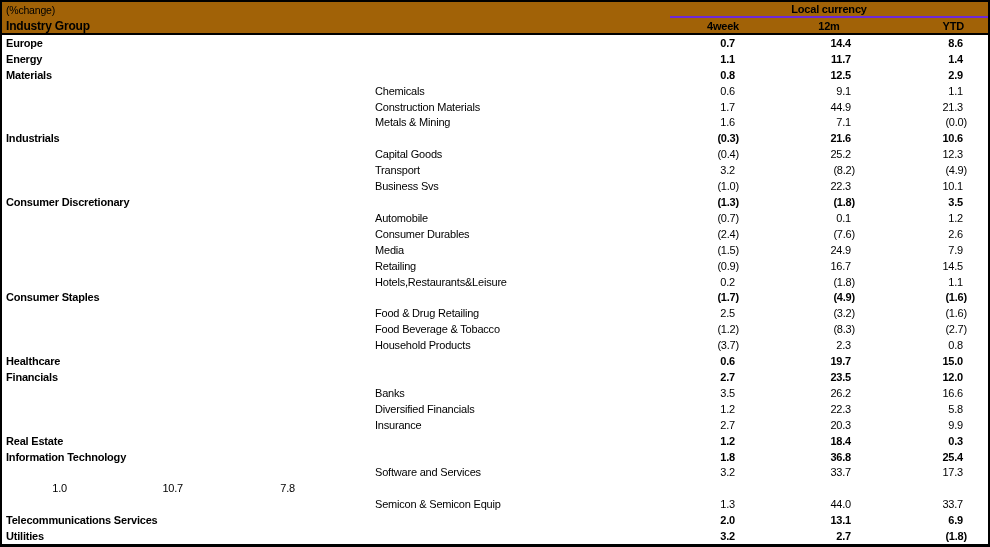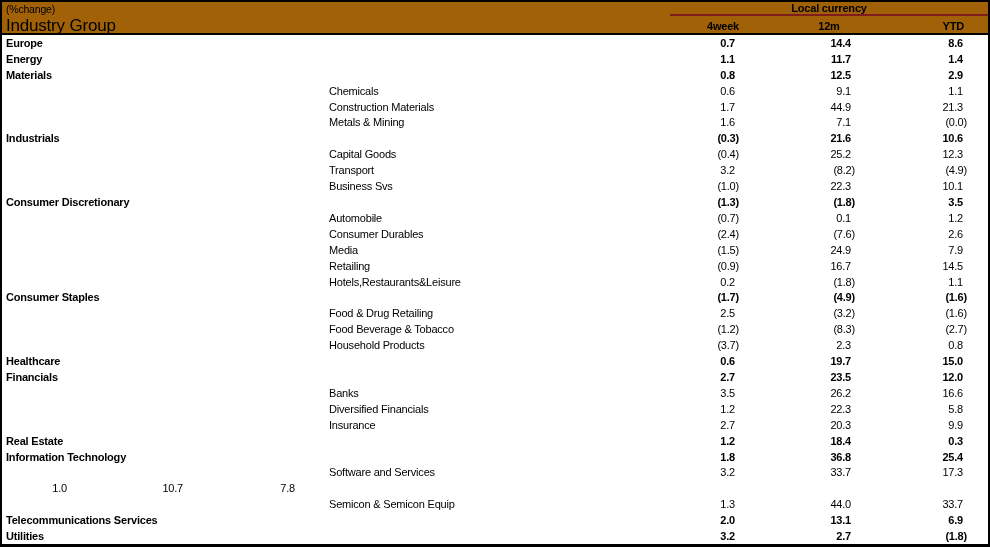--- a/index.html
+++ b/index.html
@@ -27,51 +27,51 @@
     display: flex;
     flex-direction: column;
     height: 33px;
     flex: none;
   }
   .hrow { display: flex; align-items: center; }
   .hrow1 { height: 16px; }
   .hrow2 { flex: 1; }
   .h-left { flex: 1; padding-left: 4px; }
   .pct-label { font-size: 10.5px; letter-spacing: -0.2px; }
-  .ig-label  { font-size: 17px; font-weight: normal; letter-spacing: -0.2px; }
+  .ig-label  { font-size: 12px; font-weight: bold; letter-spacing: -0.2px; }
   .currency-cell {
     width: 318px;
     height: 100%;
     display: flex;
     align-items: center;
     justify-content: center;
     font-size: 11px;
     font-weight: bold;
     letter-spacing: -0.2px;
-    border-bottom: 2px solid #7f1d1d;
+    border-bottom: 2px solid #6d28d9;
     text-align: center;
   }
   .hcol { font-size: 11px; font-weight: bold; letter-spacing: -0.2px; }
   .hc1 { width: 106px; text-align: center; }
   .hc2 { width: 106px; text-align: center; }
   .hc3 { width: 106px; text-align: right; padding-right: 24px; }
 
   
   .tbody { flex: 1; display: flex; flex-direction: column; }
   .row {
     flex: 1;
     display: flex;
     align-items: center;
     font-size: 11px;
     letter-spacing: -0.2px;
     white-space: nowrap;
   }
   .row.bold { font-weight: bold; }
   .label { flex: 1; padding-left: 4px; overflow: hidden; }
-  .label.sub { padding-left: 327px; font-weight: normal; }
+  .label.sub { padding-left: 327px; font-weight: normal; margin-left: 46px; }
   .v { width: 106px; flex: none; text-align: right; }
   .v.c1 { padding-right: 37px; }
   .v.c2 { padding-right: 27px; }
   .v.c3 { padding-right: 21px; }
   
   .v.np::after { content: ""; display: inline-block; width: 4px; }
 </style>
 </head>
 <body>
 

